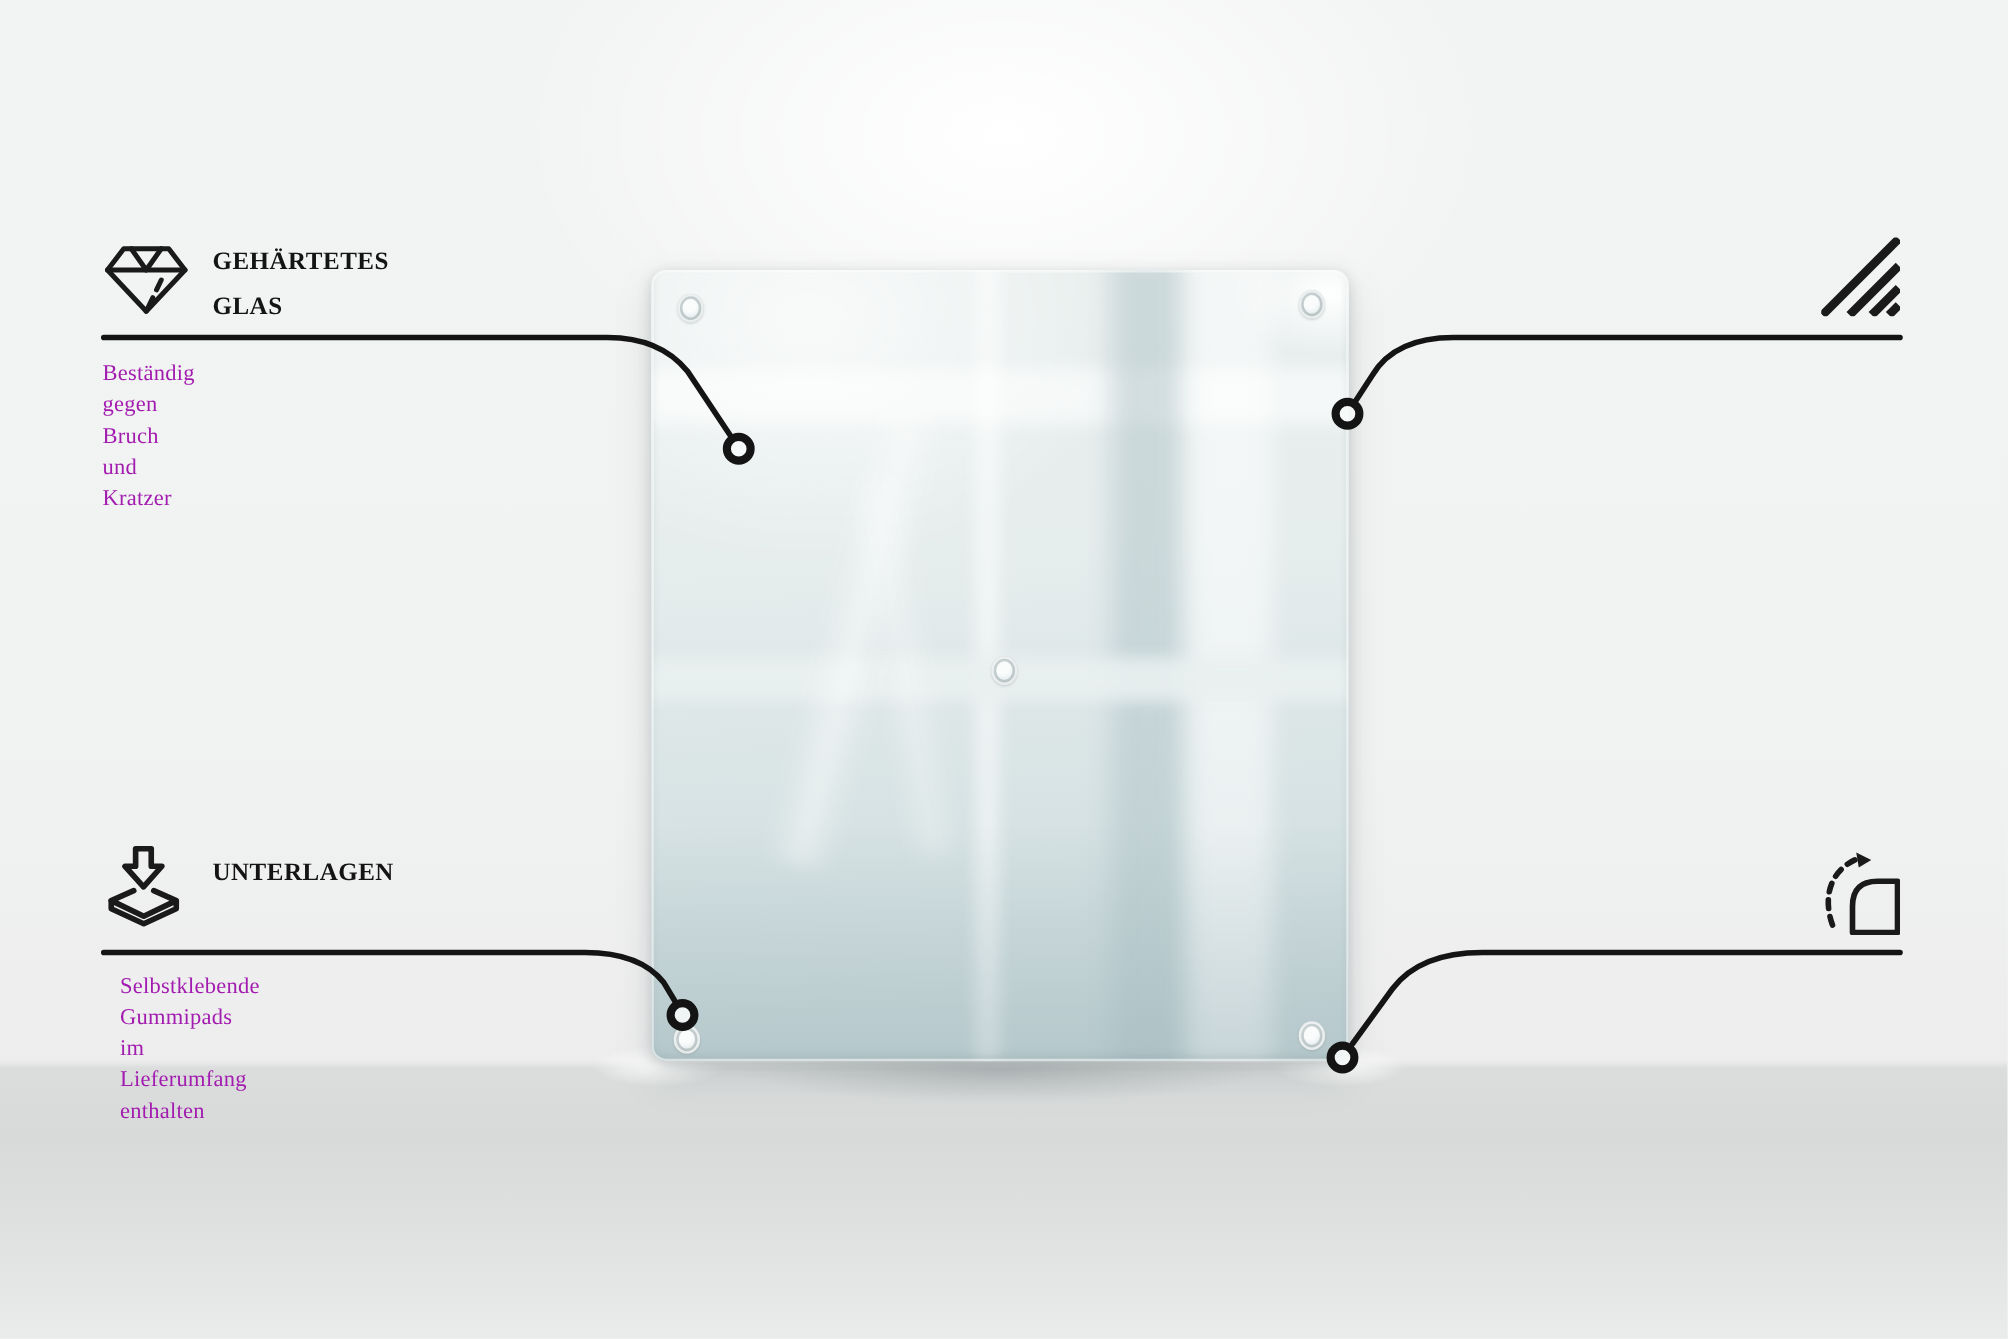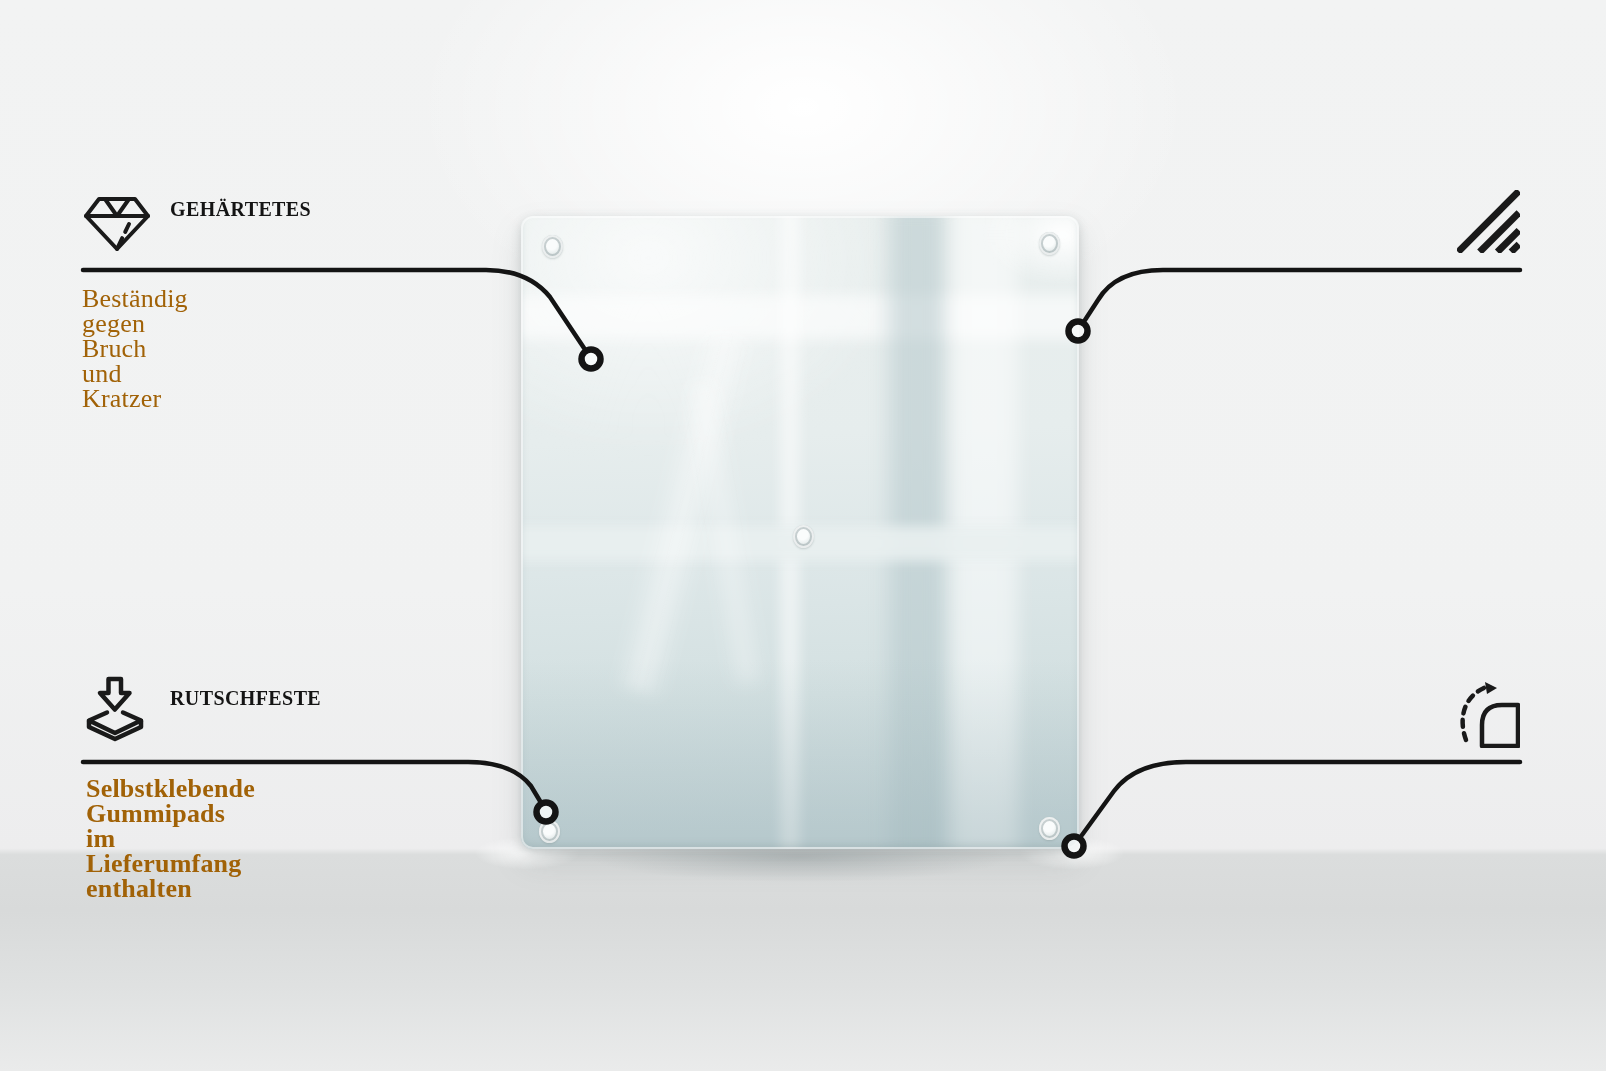--- a/index.html
+++ b/index.html
@@ -59,21 +59,21 @@
   .pad-bl{left:18px;top:604px;}
   .pad-br{left:518px;top:601px;}
   
   .overlay{position:absolute;inset:0;pointer-events:none;}
   .overlay path{fill:none;stroke:#141414;stroke-width:4.5;stroke-linecap:round;}
   .overlay circle{fill:rgba(248,250,250,.85);stroke:#141414;stroke-width:6.5;}
   
   .callout{position:absolute;color:#141414;}
   .feature-title{font-weight:bold;font-size:20px;line-height:36px;letter-spacing:.4px;color:#141414;}
   .feature-title span,.feature-desc span{display:block;}
-  .feature-desc{font-size:26px;line-height:25px;letter-spacing:.2px;color:#a16207;}
+  .feature-desc{font-size:18px;line-height:25px;letter-spacing:.2px;color:#a21caf;}
   .abs{position:absolute;}
   .icon-box{position:absolute;}
   .icon-box svg{display:block;}
   .icon-stroke{fill:none;stroke:#1a1a1a;stroke-width:4;stroke-linejoin:round;stroke-linecap:round;}
 </style>
 </head>
 <body>
 
 <div class="backdrop"></div>
 
@@ -114,20 +114,21 @@
   <div class="icon-box" style="left:83px;top:195px;">
     <svg width="68" height="58" viewBox="0 0 68 58">
       <path class="icon-stroke" d="M16 4 L3 21 L34 54 L65 21 L52 4 Z"></path>
       <path class="icon-stroke" d="M3 21 H65"></path>
       <path class="icon-stroke" d="M22 4 L34 21 L46 4"></path>
       <path class="icon-stroke" d="M34 54 L46 29" stroke-dasharray="12 7"></path>
     </svg>
   </div>
   <div class="abs feature-title" style="left:170px;top:191px;">
     <span>GEHÄRTETES</span>
+    <span>GLAS</span>
   </div>
   <div class="abs feature-desc" style="left:82px;top:286px;">
     <span>Beständig gegen Bruch</span>
     <span>und Kratzer</span>
   </div>
 </div>
 
 <div class="callout">
   <div class="icon-box" style="left:1457px;top:190px;">
     <svg width="63" height="63" viewBox="0 0 64 64">
@@ -144,23 +145,23 @@
 
 <div class="callout">
   <div class="icon-box" style="left:80px;top:676px;">
     <svg width="70" height="66" viewBox="0 0 70 66">
       <path class="icon-stroke" style="stroke-width:4.5" d="M28.5 3 L41 3 L41 17 L49.5 17 L34.8 33.5 L20 17 L28.5 17 Z"></path>
       <path class="icon-stroke" style="stroke-width:4.5" d="M27 36.5 L9 44.5 L35 57 L61 44.5 L43 36.5"></path>
       <path class="icon-stroke" style="stroke-width:4.5" d="M9 45 L9 51 L35 63 L61 51 L61 45"></path>
     </svg>
   </div>
   <div class="abs feature-title" style="left:170px;top:680px;">
-    <span>RUTSCHFESTE</span>
+    <span>UNTERLAGEN</span>
   </div>
-  <div class="abs feature-desc" style="left:86px;top:776px;font-weight:bold;">
+  <div class="abs feature-desc" style="left:96px;top:776px;">
     <span>Selbstklebende Gummipads</span>
     <span>im Lieferumfang enthalten</span>
   </div>
 </div>
 
 <div class="callout">
   <div class="icon-box" style="left:1456px;top:680px;">
     <svg width="64" height="68" viewBox="0 0 64 68">
       <path class="icon-stroke" style="stroke-width:4.5" d="M62 25 H46 Q26 25 26 45 V66 H62 Z"></path>
       <path class="icon-stroke" style="stroke-width:4.5" d="M10 60 C2 38 8 16 30 7" stroke-dasharray="7 6.5"></path>

